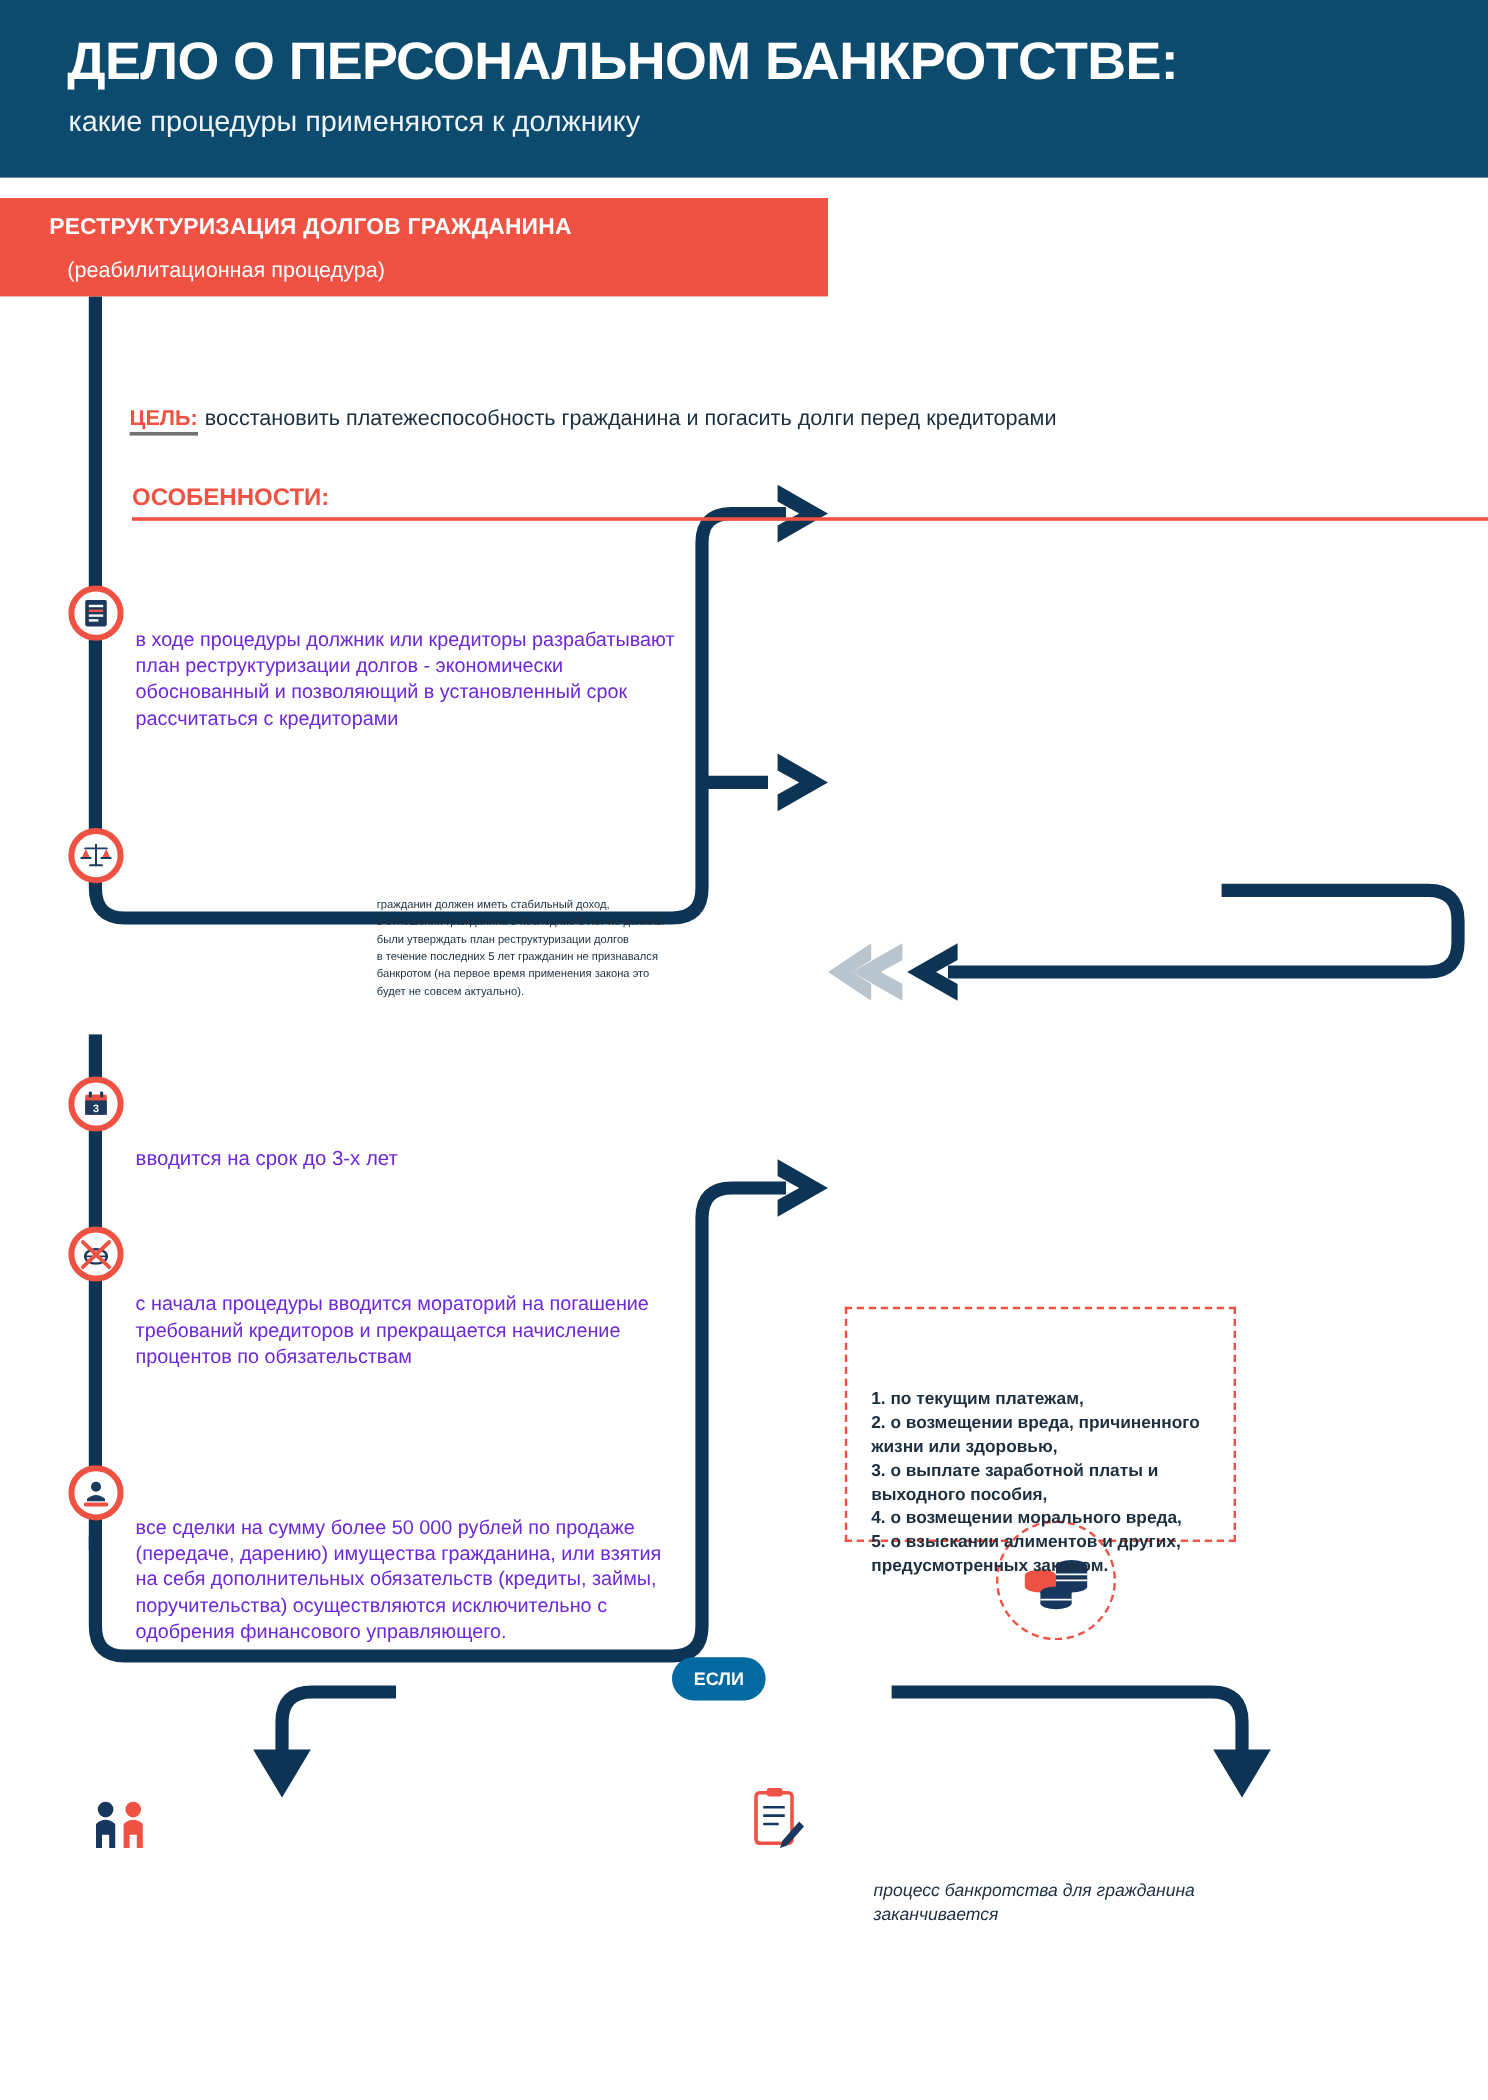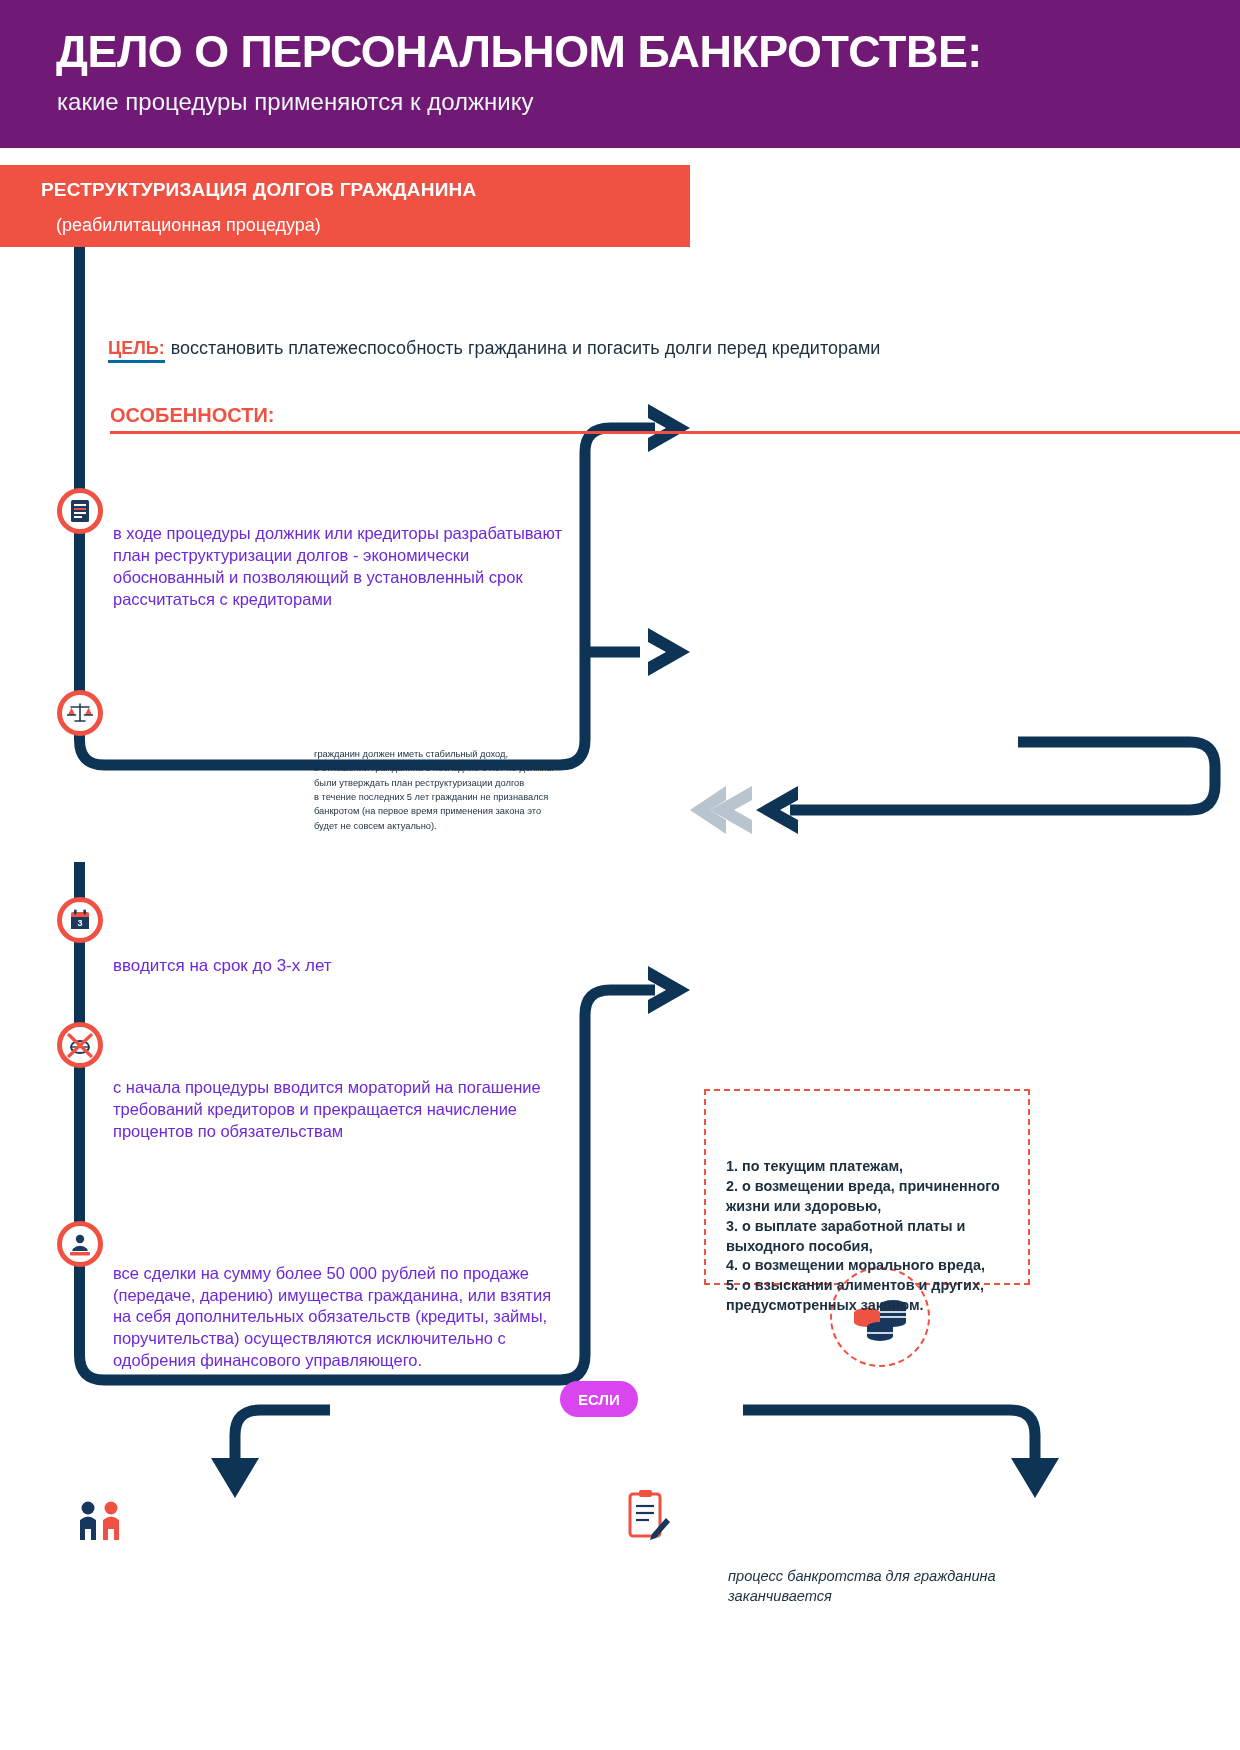--- a/index.html
+++ b/index.html
@@ -10,21 +10,21 @@
     width:1240px; height:1750px;
     position:relative;
     overflow:hidden;
     color:#15365c;
   }
   .page { position:relative; width:1240px; height:1750px; }
 
   
   .header {
     position:absolute; left:0; top:0; width:1240px; height:148px;
-    background:#701a75;
+    background:#0c4a6e;
   }
   .header h1 {
     position:absolute; left:56px; top:27px;
     font-size:44px; font-weight:bold; letter-spacing:-0.5px;
     color:#ffffff; white-space:nowrap;
     transform:scaleX(1.02); transform-origin:left center;
   }
   .header h2 {
     position:absolute; left:57px; top:88px;
     font-size:24px; font-weight:normal; color:#eef3f8; white-space:nowrap;
@@ -41,21 +41,21 @@
 
   
   .courtnote { position:absolute; left:846px; top:166px; width:230px; height:62px; }
   .courtnote .scales { position:absolute; left:0; top:0; width:56px; height:56px;
       border-radius:50%; background:#0d3355; }
   .courtnote .ctxt { position:absolute; left:76px; top:0px; font-size:14.5px;
       line-height:1.42; color:#0d3355; font-weight:bold; }
 
   
   .goal { position:absolute; font-size:18px; color:#1c2f3f; white-space:nowrap;}
-  .goal .lab { color:#ef5243; font-weight:bold; border-bottom:3px solid #0369a1; padding-bottom:2px; margin-right:6px;}
+  .goal .lab { color:#ef5243; font-weight:bold; border-bottom:3px solid #737373; padding-bottom:2px; margin-right:6px;}
   .feat { position:absolute; font-size:20px; color:#ef5243; font-weight:bold; border-bottom:3px solid #ef5243; padding-bottom:4px;}
 
   
   .bullet {
     position:absolute; width:46px; height:46px; border-radius:50%;
     border:5px solid #ef5243; background:#ffffff;
     display:flex; align-items:center; justify-content:center;
     z-index:5;
   }
   .bullet svg { display:block; }
@@ -73,21 +73,21 @@
     position:absolute; width:100px; height:100px; border-radius:50%;
     border:2px dashed #ef5243; background:#fff;
     display:flex; align-items:center; justify-content:center; z-index:6;
   }
   .dbtext { position:absolute; font-size:14.6px; line-height:1.36; }
   .red { color:#ef5243; }
   .navy { color:#1c2f3f; }
 
   
   .pill {
-    position:absolute; background:#d946ef; color:#fff;
+    position:absolute; background:#0369a1; color:#fff;
     border-radius:22px; display:flex; align-items:center; justify-content:center;
     font-weight:bold; text-align:center; z-index:8;
   }
 
   svg.connector { position:absolute; left:0; top:0; width:1240px; height:1750px; pointer-events:none; z-index:1; }
   .layer { position:relative; z-index:3; }
 </style>
 </head>
 <body>
 

